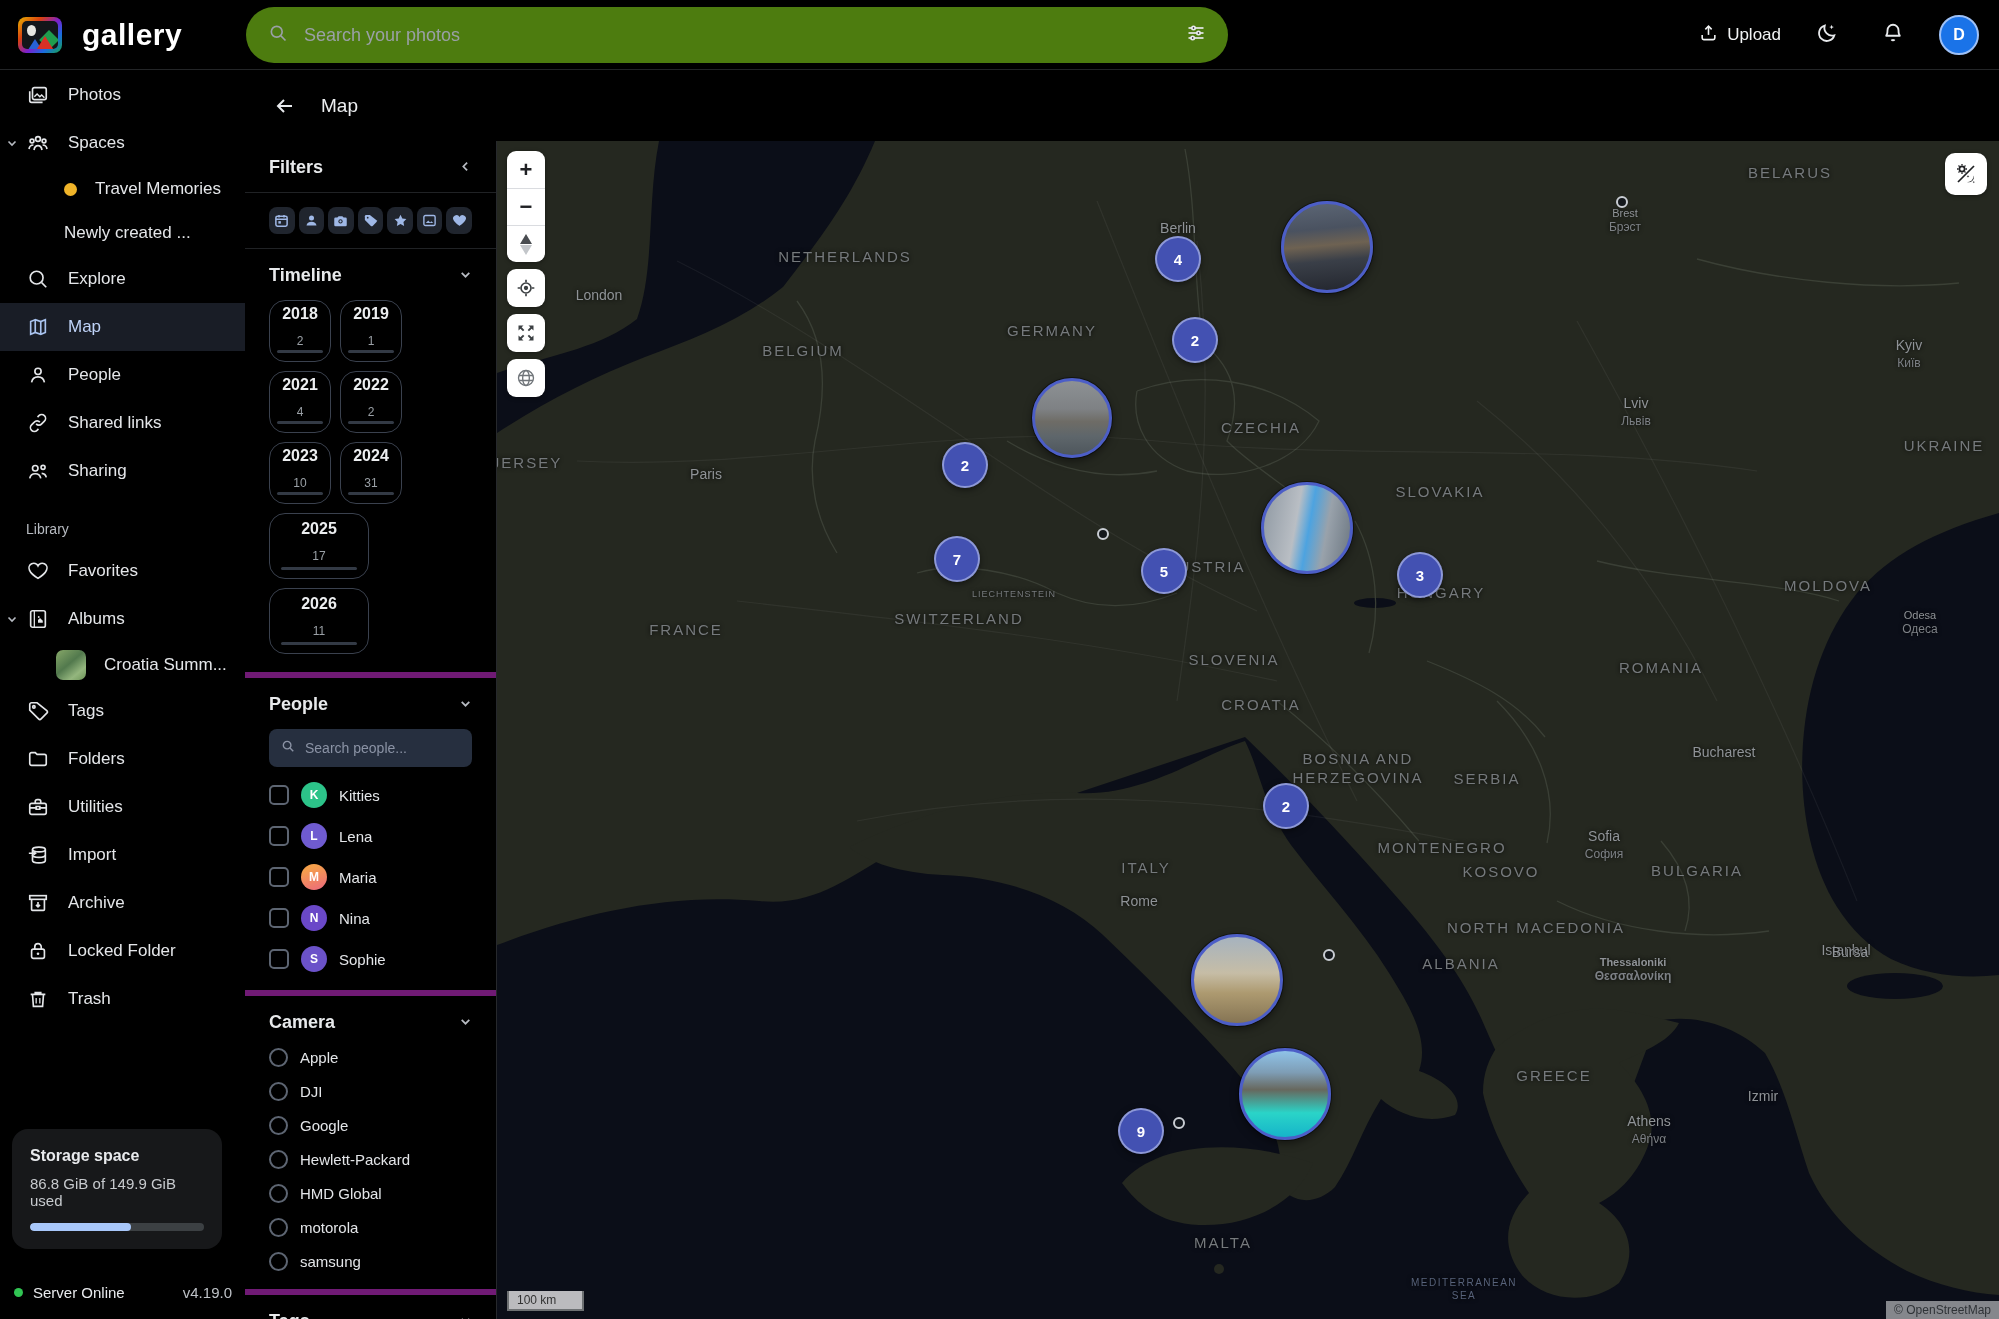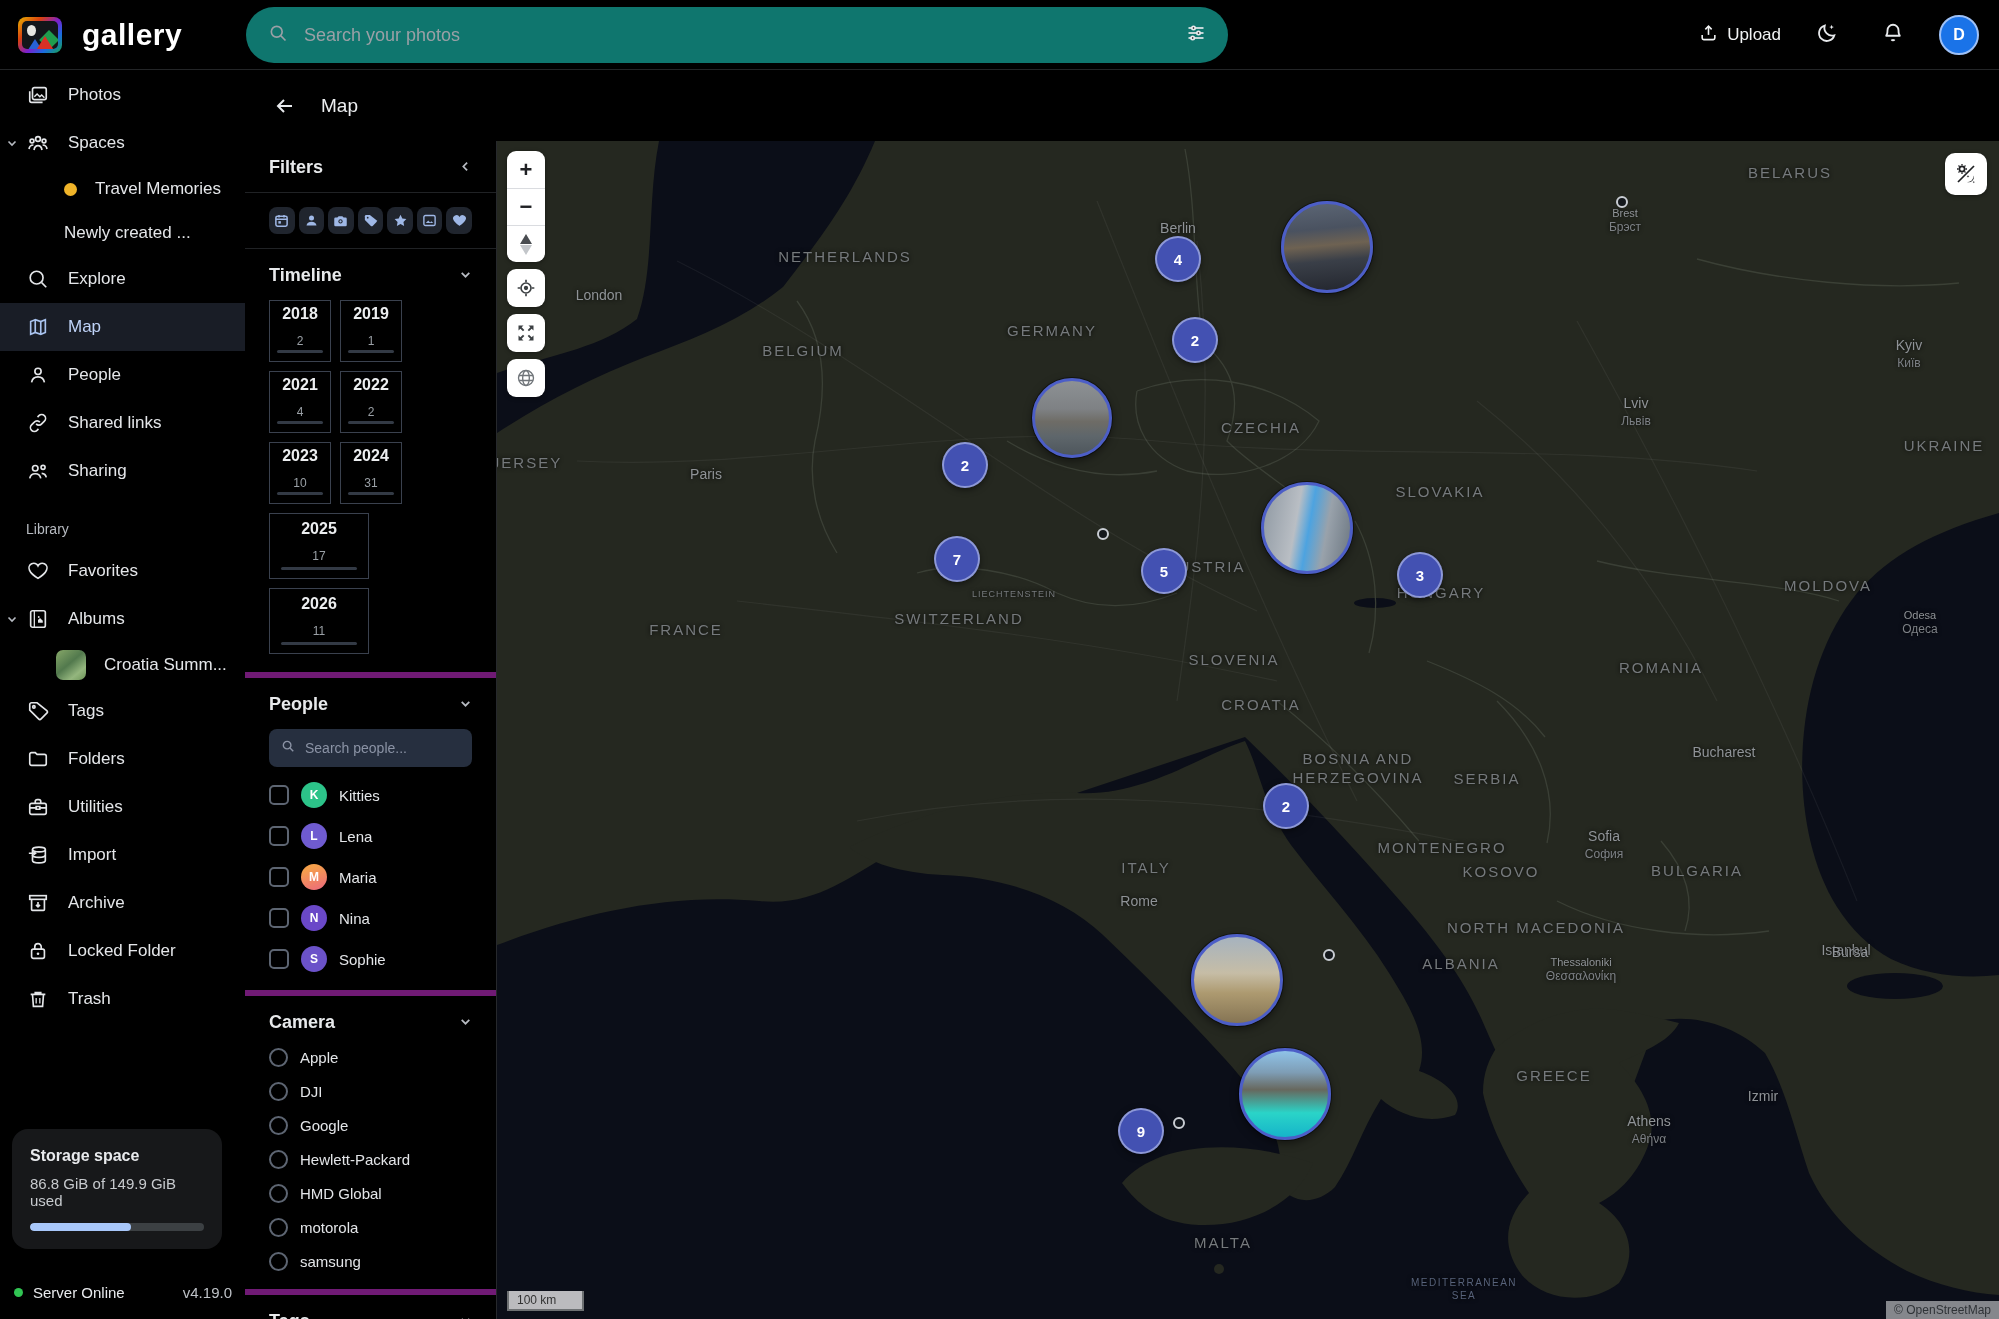--- a/index.html
+++ b/index.html
@@ -15,21 +15,21 @@
     display:flex; align-items:center; justify-content:center; }
   .logo-icon .inner { width:36px; height:28px; border-radius:5px; background:#14161a; position:relative; overflow:hidden; }
   .logo-icon .sun { position:absolute; left:5px; top:4px; width:9px; height:11px; border-radius:50%; background:#e8e6e0; }
   .logo-icon .m1 { position:absolute; left:4px; bottom:-4px; width:0; height:0;
     border-left:9px solid transparent; border-right:9px solid transparent; border-bottom:14px solid #2862d8; }
   .logo-icon .m2 { position:absolute; left:13px; bottom:-3px; width:0; height:0;
     border-left:10px solid transparent; border-right:10px solid transparent; border-bottom:16px solid #d93025; }
   .logo-icon .m3 { position:absolute; right:2px; bottom:2px; width:14px; height:14px; background:#1f9d4e;
     transform:rotate(45deg); }
   .logo-text { font-size:30px; font-weight:bold; letter-spacing:.5px; color:#fff; }
-  .search-pill { position:absolute; left:246px; top:7px; width:982px; height:56px; background:#0f766e;
+  .search-pill { position:absolute; left:246px; top:7px; width:982px; height:56px; background:#4d7c0f;
     border-radius:28px; display:flex; align-items:center; padding:0 22px; gap:16px; }
   .search-pill input { flex:1; background:transparent; border:none; outline:none; color:#e8eaed; font-size:18px; }
   .search-pill input::placeholder { color:#9aa0a6; }
   .topbar-right { position:absolute; right:0; top:0; height:70px; display:flex; align-items:center; gap:26px; padding-right:20px; }
   .upload-btn { display:flex; align-items:center; gap:9px; font-size:17px; color:#f1f3f4; cursor:pointer; }
   .icon-btn { width:40px; height:40px; display:flex; align-items:center; justify-content:center; border-radius:50%; cursor:pointer; }
   .avatar { width:40px; height:40px; border-radius:50%; background:#1a73e8; border:2px solid #9ec1f7;
     display:flex; align-items:center; justify-content:center; font-size:16px; font-weight:bold; color:#fff; }
 
   
@@ -63,21 +63,21 @@
   
   .filter-panel { position:absolute; left:245px; top:141px; width:252px; height:1178px; background:#000;
     border-right:1px solid #26282c; overflow:hidden; }
   .fp-section { padding:16px 24px 18px 24px; border-bottom:6px solid #701a75; }
   .fp-head { display:flex; align-items:center; justify-content:space-between; }
   .fp-head .t { font-size:18px; font-weight:bold; color:#e7e9eb; }
   .quick-row { display:flex; gap:4px; padding:14px 24px; border-bottom:1px solid #202225; }
   .quick-btn { width:27px; height:27px; border-radius:8px; background:#20252e; display:flex; align-items:center;
     justify-content:center; cursor:pointer; }
   .chips { display:flex; flex-wrap:wrap; gap:9px; margin-top:14px; }
-  .chip { width:62px; height:62px; border:1px solid #3a414e; border-radius:0; display:flex; flex-direction:column;
+  .chip { width:62px; height:62px; border:1px solid #3a414e; border-radius:16px; display:flex; flex-direction:column;
     align-items:center; justify-content:center; gap:11px; cursor:pointer; position:relative; padding-bottom:10px; }
   .chip.wide { width:100px; height:66px; }
   .chip .yr { font-size:16px; font-weight:bold; color:#eceef0; }
   .chip .ct { font-size:12px; color:#9aa0a6; }
   .chip-bar { position:absolute; bottom:8px; left:11%; width:78%; height:3px; border-radius:2px; background:#333a45; }
   .chip-bar-fill { height:100%; border-radius:2px; background:#a9c4f5; }
   .psearch { margin-top:14px; height:38px; background:#262f3f; border-radius:8px; display:flex; align-items:center;
     gap:10px; padding:0 12px; }
   .psearch input { flex:1; background:transparent; border:none; outline:none; color:#dfe3ea; font-size:14px; min-width:0; }
   .psearch input::placeholder { color:#8b93a5; }
@@ -727,21 +727,21 @@
     <div class="city-label" style="left: 209px; top: 333px;">Paris</div>
     <div class="city-label small" style="left: 1128px; top: 80px;">Brest<br><span class="sub">Брэст</span></div>
     <div class="city-label" style="left: 1412px; top: 213px;">Kyiv<br><span class="sub">Київ</span></div>
     <div class="city-label" style="left: 1139px; top: 271px;">Lviv<br><span class="sub">Львів</span></div>
     <div class="city-label small" style="left: 1423px; top: 482px;">Odesa<br><span class="sub">Одеса</span></div>
     <div class="city-label" style="left: 1227px; top: 611px;">Bucharest</div>
     <div class="city-label" style="left: 1107px; top: 704px;">Sofia<br><span class="sub">София</span></div>
     <div class="city-label" style="left: 642px; top: 760px;">Rome</div>
     <div class="city-label" style="left: 1349px; top: 809px;">Istanbul</div>
     <div class="city-label" style="left: 1353px; top: 811px;">Bursa</div>
-    <div class="city-label small" style="left: 1084px; top: 829px;">Thessaloniki<br><span class="sub">Θεσσαλονίκη</span></div>
+    <div class="city-label small" style="left: 1136px; top: 829px; font-weight: bold;">Thessaloniki<br><span class="sub">Θεσσαλονίκη</span></div>
     <div class="city-label" style="left: 1266px; top: 955px;">Izmir</div>
     <div class="city-label" style="left: 1152px; top: 989px;">Athens<br><span class="sub">Αθήνα</span></div>
     <div class="dotmark" style="left: 606px; top: 393px;"></div>
     <div class="dotmark" style="left: 832px; top: 814px;"></div>
     <div class="dotmark" style="left: 682px; top: 982px;"></div>
     <div class="dotmark" style="left: 1125px; top: 61px;"></div>
     <div class="photo-marker pm-stadium" style="width: 92px; height: 92px; left: 830px; top: 106px;"></div>
     <div class="photo-marker pm-canal-city" style="width: 80px; height: 80px; left: 575px; top: 277px;"></div>
     <div class="photo-marker pm-cathedral" style="width: 92px; height: 92px; left: 810px; top: 387px;"></div>
     <div class="photo-marker pm-coastal-city" style="width: 92px; height: 92px; left: 740px; top: 839px;"></div>

